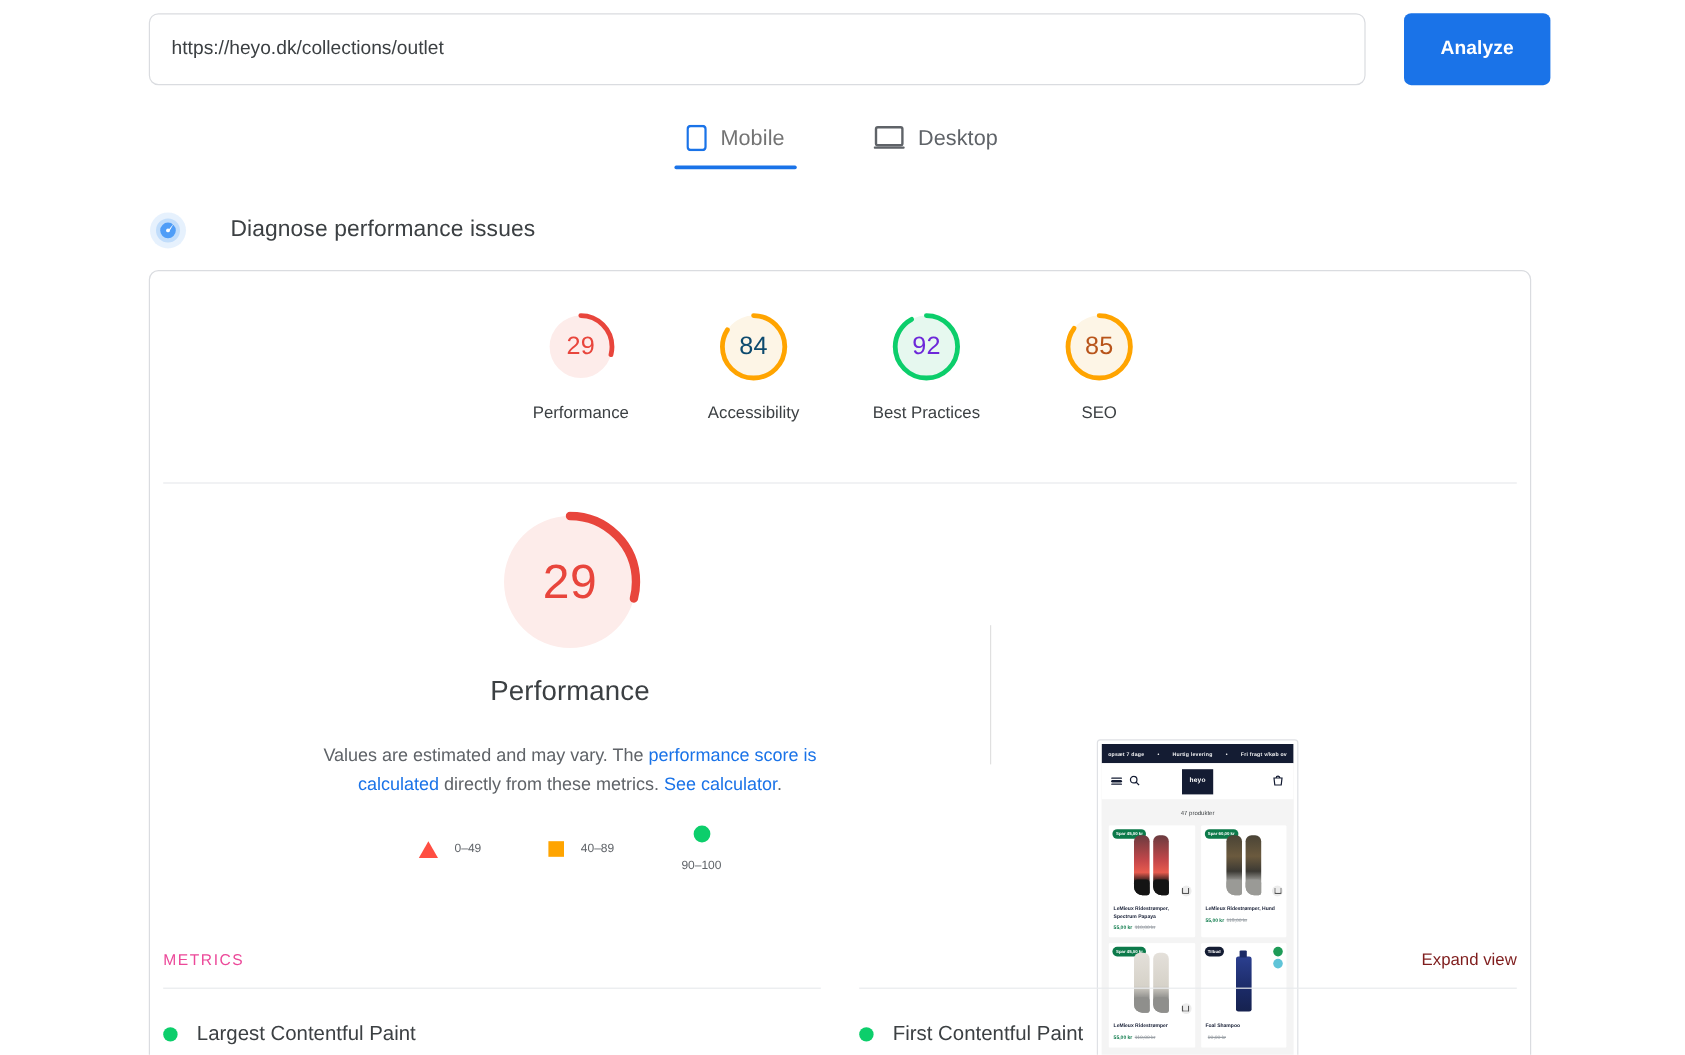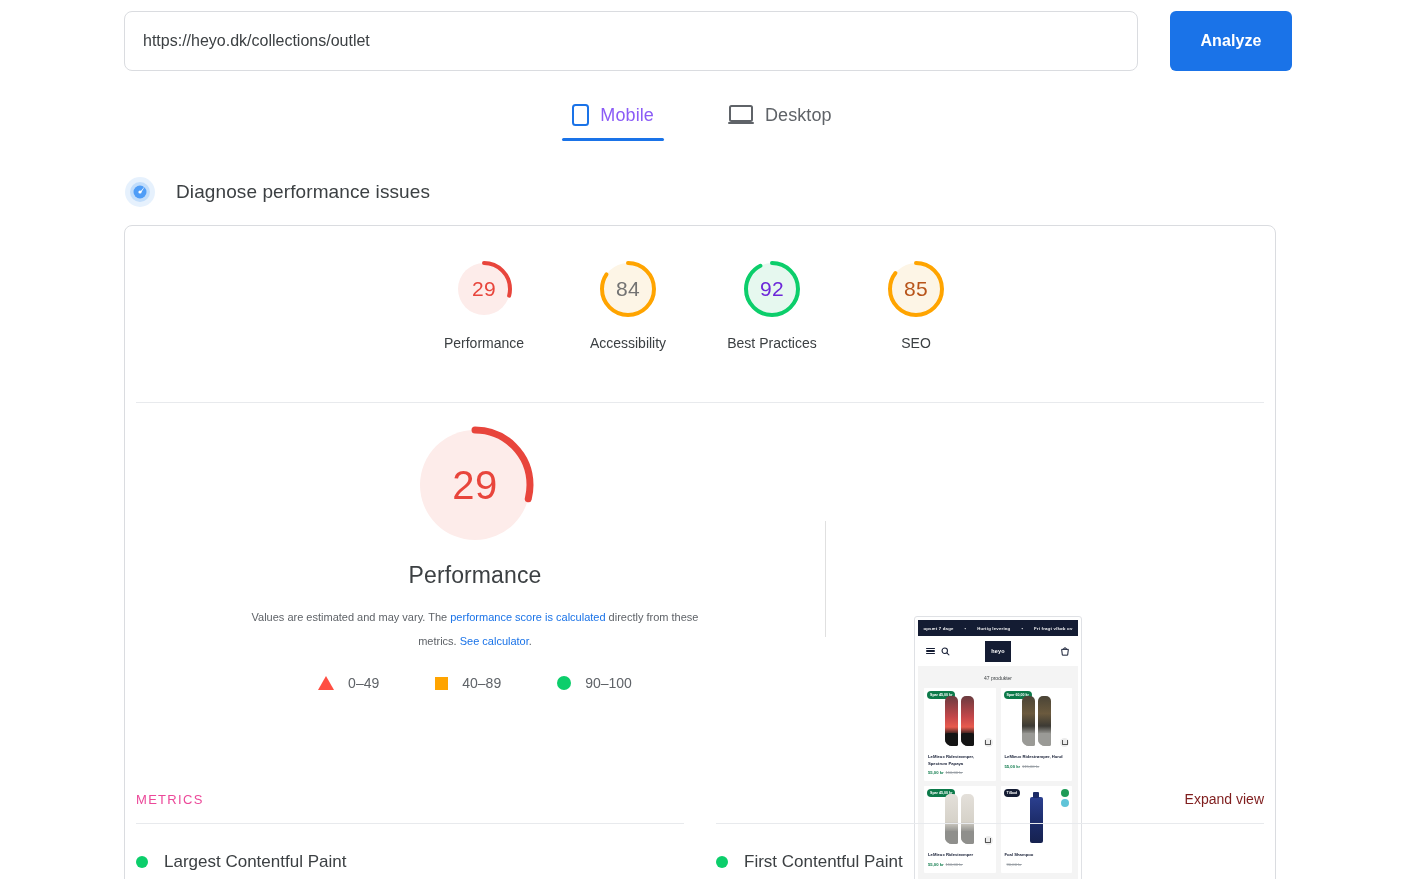--- a/index.html
+++ b/index.html
@@ -75,41 +75,41 @@
     gap: 11px;
     padding: 6px 10px 15px 10px;
     cursor: pointer;
     position: relative;
   }
   .tab .tab-label {
     font-size: 18px;
     color: #5f6368;
     letter-spacing: .1px;
   }
-  .tab.active .tab-label { color: #8b5cf6; }
+  .tab.active .tab-label { color: #737373; }
   .tab.active::after {
     content: "";
     position: absolute;
     left: 0;
     right: 0;
     bottom: 0;
     height: 3px;
     background: #1a73e8;
     border-radius: 2px;
   }
   .tab svg { display: block; }
 
   
   .diagnose {
     position: absolute;
     left: 124px;
     top: 176px;
     display: flex;
     align-items: center;
-    gap: 20px;
+    gap: 36px;
   }
   .diagnose-icon {
     width: 32px;
     height: 32px;
     position: relative;
     display: block;
   }
   .diagnose-title {
     font-size: 19px;
     color: #3c4043;
@@ -204,47 +204,47 @@
     color: #e8453c;
     letter-spacing: .5px;
   }
   .big-title {
     margin-top: 18px;
     font-size: 23px;
     color: #3c4043;
     letter-spacing: .1px;
   }
   .big-desc {
-    margin-top: 16px;
+    margin-top: 29px;
     width: 480px;
     text-align: center;
-    font-size: 11px;
+    font-size: 15px;
     line-height: 24px;
     color: #5f6368;
   }
   .big-desc a {
     color: #1a73e8;
     text-decoration: none;
     cursor: pointer;
   }
   .legend {
     margin-top: 22px;
     display: flex;
     align-items: center;
     gap: 0;
   }
   .legend-item {
     display: flex;
     align-items: center;
     gap: 14px;
     margin-right: 56px;
-    font-size: 14px;
+    font-size: 10px;
     color: #5f6368;
   }
-  .legend-item:last-child { margin-right: 0; }
+  .legend-item:last-child { margin-right: 0; flex-direction: column; }
   .sw-triangle {
     width: 0; height: 0;
     border-left: 8px solid transparent;
     border-right: 8px solid transparent;
     border-bottom: 14px solid #ff4e42;
   }
   .sw-square { width: 13px; height: 13px; background: #ffa400; }
   .sw-circle { width: 14px; height: 14px; border-radius: 50%; background: #0cce6b; }
 
   .v-divider {
@@ -467,21 +467,21 @@
         </div>
         <div class="gauge-label">Performance</div>
       </div>
 
       <div class="gauge-item">
         <div class="gauge-ring">
           <svg width="64" height="64" viewBox="0 0 64 64">
             <circle cx="32" cy="32" r="26" fill="#fdf5e6"></circle>
             <circle cx="32" cy="32" r="26" fill="none" stroke="#ffa400" stroke-width="4" stroke-linecap="round" stroke-dasharray="137.2 73.6"></circle>
           </svg>
-          <div class="gauge-value" style="color:#737373">84</div>
+          <div class="gauge-value" style="color:#0c4a6e">84</div>
         </div>
         <div class="gauge-label">Accessibility</div>
       </div>
 
       <div class="gauge-item">
         <div class="gauge-ring">
           <svg width="64" height="64" viewBox="0 0 64 64">
             <circle cx="32" cy="32" r="26" fill="#e6f8ef"></circle>
             <circle cx="32" cy="32" r="26" fill="none" stroke="#0cce6b" stroke-width="4" stroke-linecap="round" stroke-dasharray="150.3 60.5"></circle>
           </svg>

